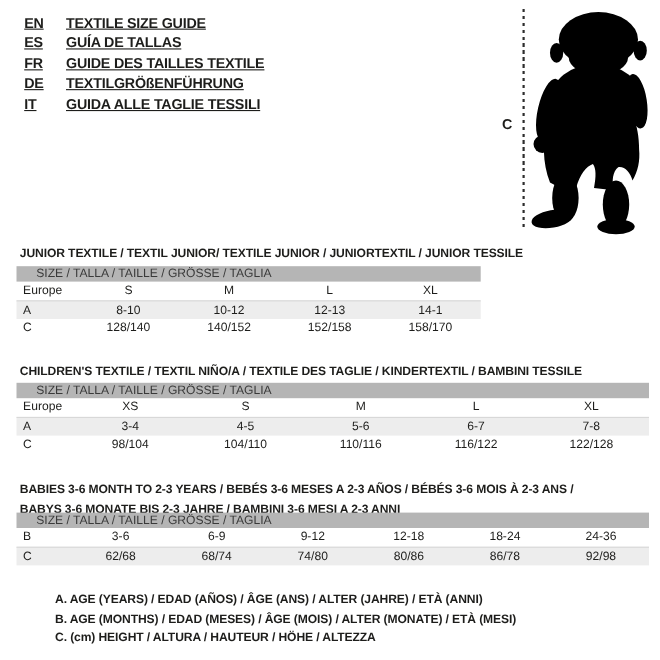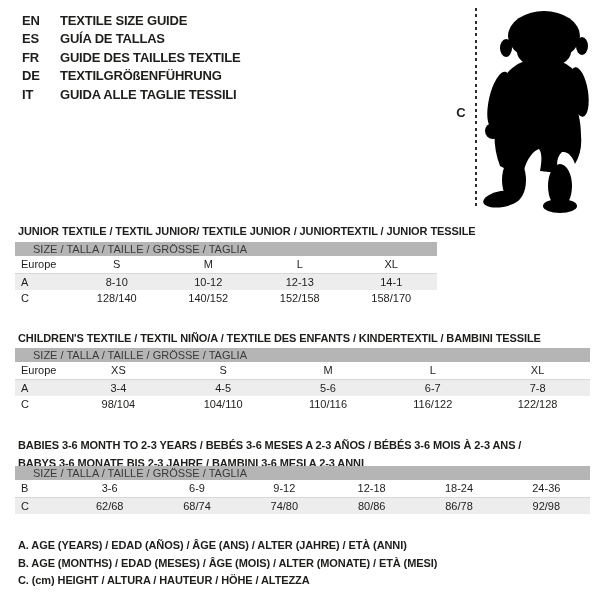--- a/index.html
+++ b/index.html
@@ -1,20 +1,20 @@
 <!DOCTYPE html>
 <html><head>
 <meta charset="utf-8">
 <style>
   html,body{margin:0;padding:0;background:#fff;}
   .canvas{position:relative;width:600px;height:600px;background:#ffffff;
           font-family:"Liberation Sans",sans-serif;color:#1d1d1b;overflow:hidden;}
 
   
-  .lang-block{position:absolute;left:22px;top:12px;}
+  .lang-block{position:absolute;left:22px;top:12px;text-decoration:underline;}
   .lang-row{display:flex;height:18.4px;line-height:18.4px;font-weight:bold;
             font-size:13px;letter-spacing:-0.2px;white-space:nowrap;}
   .lang-code{width:38px;}
 
   
   .measure-line{position:absolute;left:475px;top:8px;width:2px;height:201px;
     background:repeating-linear-gradient(to bottom,#2d2d2d 0,#2d2d2d 3px,transparent 3px,transparent 6.3px);}
   .measure-label{position:absolute;left:453px;top:105px;width:16px;text-align:center;
     font-size:13px;font-weight:bold;}
   .silhouette{position:absolute;left:478px;top:4px;}
@@ -31,21 +31,21 @@
   .cols4 .trow{grid-template-columns:56px repeat(4,1fr);}
   .cols5 .trow{grid-template-columns:51px repeat(5,1fr);}
   .cols6 .trow{grid-template-columns:51px repeat(6,1fr);}
   .trow.shaded{background:#ededed;border-top:1px solid #d8d8d8;height:16px;line-height:16px;}
   .tlabel{padding-left:6px;text-align:left;}
   .tcell{text-align:center;}
 
   
   .legend{position:absolute;left:18px;top:537px;font-weight:bold;font-size:11px;
     line-height:17.5px;letter-spacing:-0.1px;}
-  .legend div{white-space:nowrap;}
+  .legend div{white-space:nowrap;margin-left:32px;}
 </style>
 </head>
 <body>
 
 <div class="canvas">
 
   <div class="lang-block">
     <div class="lang-row">
       <span class="lang-code">EN</span>
       <span class="lang-title">TEXTILE SIZE GUIDE</span>
@@ -107,21 +107,21 @@
     </div>
     <div class="trow">
       <span class="tlabel">C</span>
       <span class="tcell">128/140</span>
       <span class="tcell">140/152</span>
       <span class="tcell">152/158</span>
       <span class="tcell">158/170</span>
     </div>
   </div>
 
-  <div class="tbl-title" style="top:318px;">CHILDREN'S TEXTILE / TEXTIL NIÑO/A / TEXTILE DES ENFANTS / KINDERTEXTIL / BAMBINI TESSILE</div>
+  <div class="tbl-title" style="top:318px;">CHILDREN'S TEXTILE / TEXTIL NIÑO/A / TEXTILE DES TAGLIE / KINDERTEXTIL / BAMBINI TESSILE</div>
   <div class="size-table cols5" style="top:348px;width:575px;">
     <div class="size-bar">SIZE / TALLA / TAILLE / GRÖSSE / TAGLIA</div>
     <div class="trow">
       <span class="tlabel">Europe</span>
       <span class="tcell">XS</span>
       <span class="tcell">S</span>
       <span class="tcell">M</span>
       <span class="tcell">L</span>
       <span class="tcell">XL</span>
     </div>

